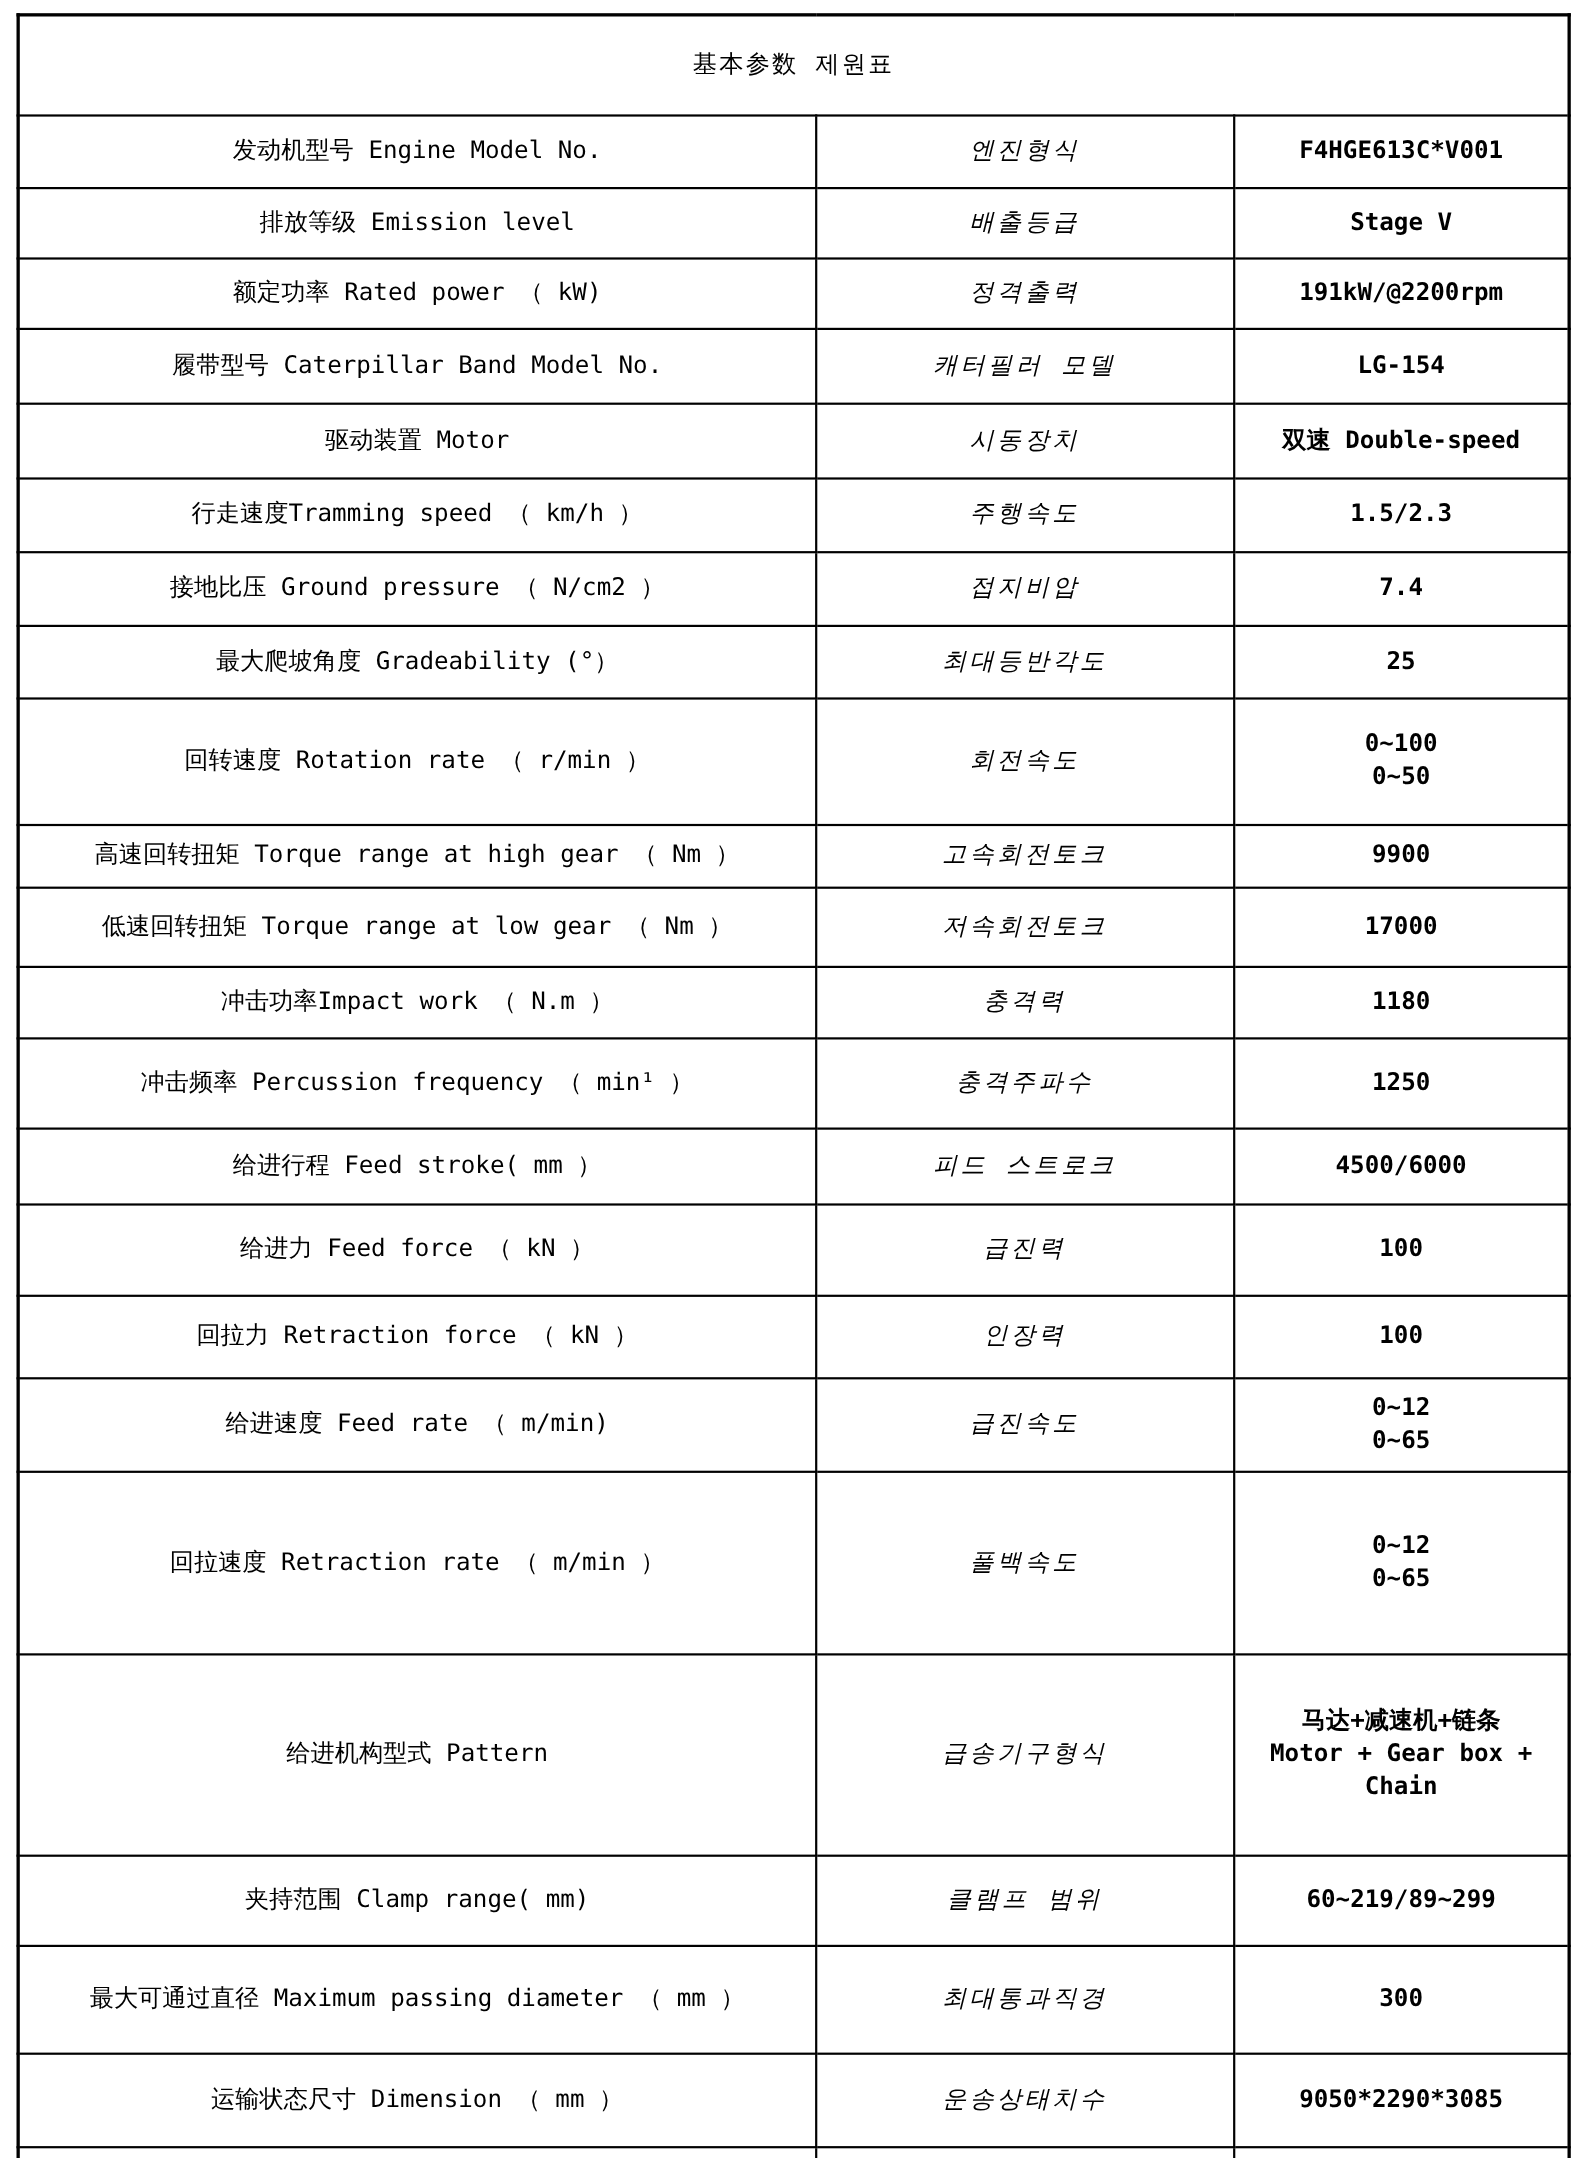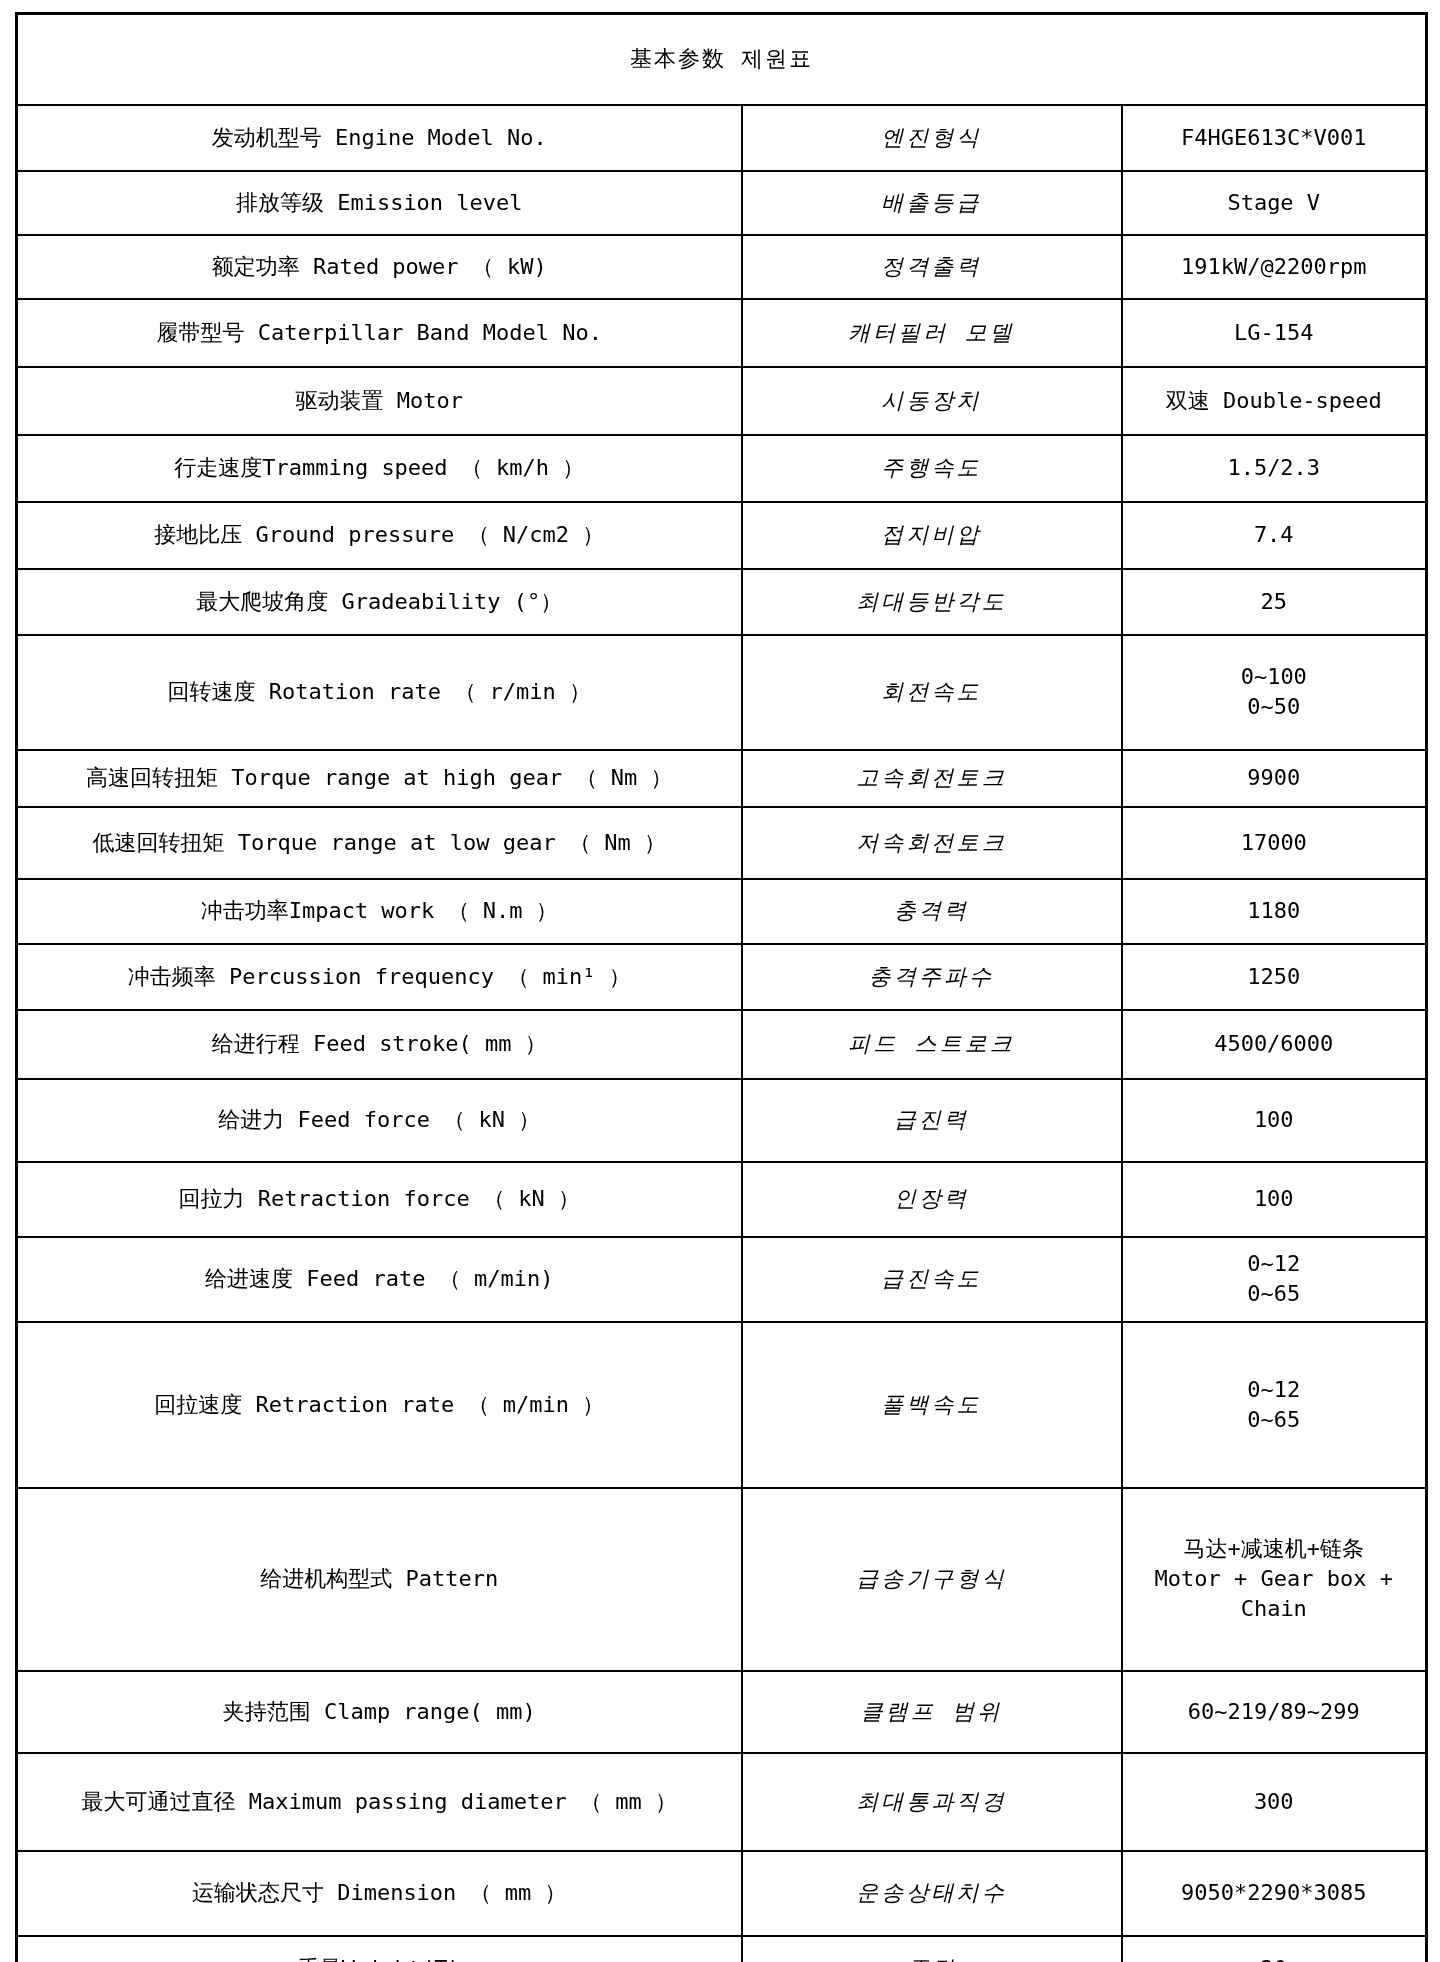--- a/index.html
+++ b/index.html
@@ -40,20 +40,21 @@
     letter-spacing: 2px;
   }
   td.ko {
     font-size: 23px;
     letter-spacing: 0.14em;
     font-style: italic;
   }
   td.val {
     font-size: 23px;
     white-space: pre-line;
+    font-weight: bold;
   }
 </style>
 </head>
 <body>
 
 <div class="sheet">
   <table class="spec">
     <colgroup>
       <col style="width:725px">
       <col style="width:380px">
@@ -117,21 +118,21 @@
       <tr style="height:72px">
         <td>低速回转扭矩 Torque range at low gear （ Nm ）</td>
         <td class="ko">저속회전토크</td>
         <td class="val">17000</td>
       </tr>
       <tr style="height:65px">
         <td>冲击功率Impact work （ N.m ）</td>
         <td class="ko">충격력</td>
         <td class="val">1180</td>
       </tr>
-      <tr style="height:66px">
+      <tr style="height:82px">
         <td>冲击频率 Percussion frequency （ min¹ ）</td>
         <td class="ko">충격주파수</td>
         <td class="val">1250</td>
       </tr>
       <tr style="height:69px">
         <td>给进行程 Feed stroke( mm ）</td>
         <td class="ko">피드 스트로크</td>
         <td class="val">4500/6000</td>
       </tr>
       <tr style="height:83px">

